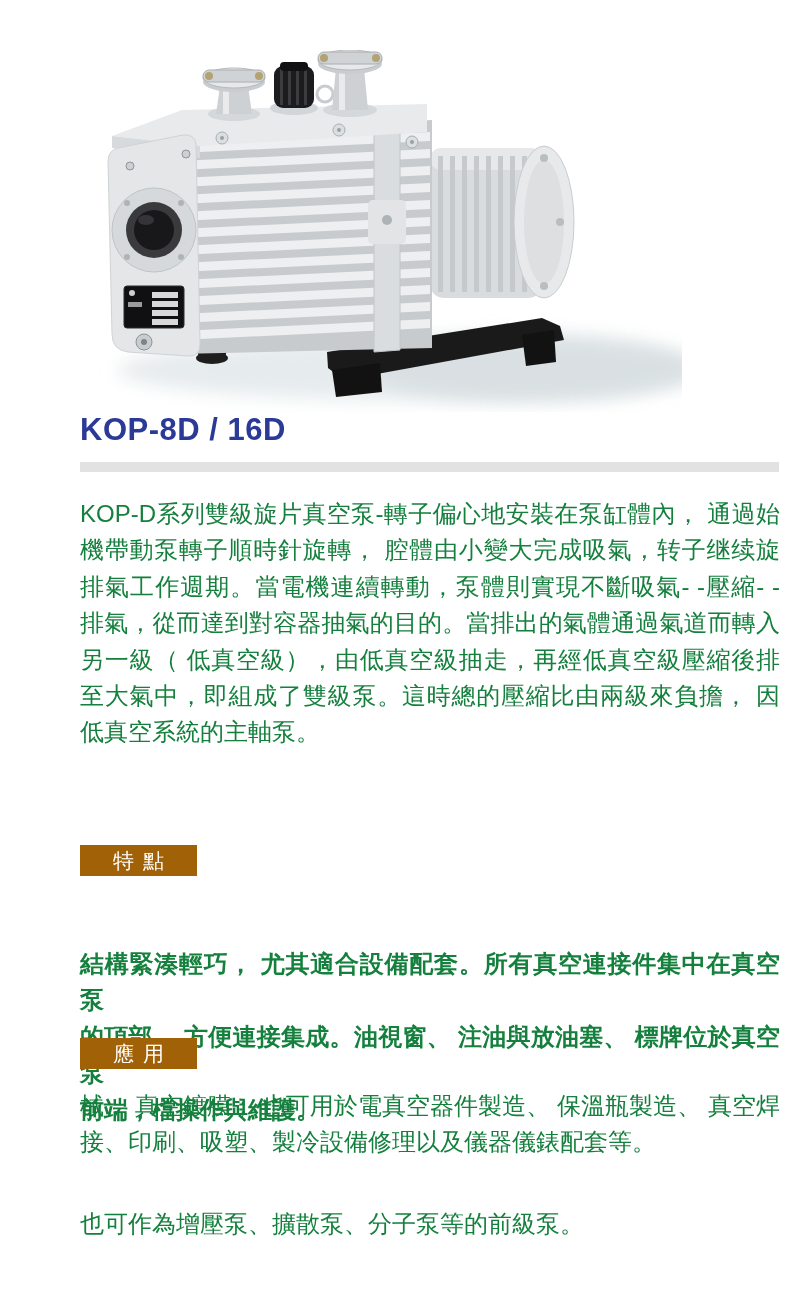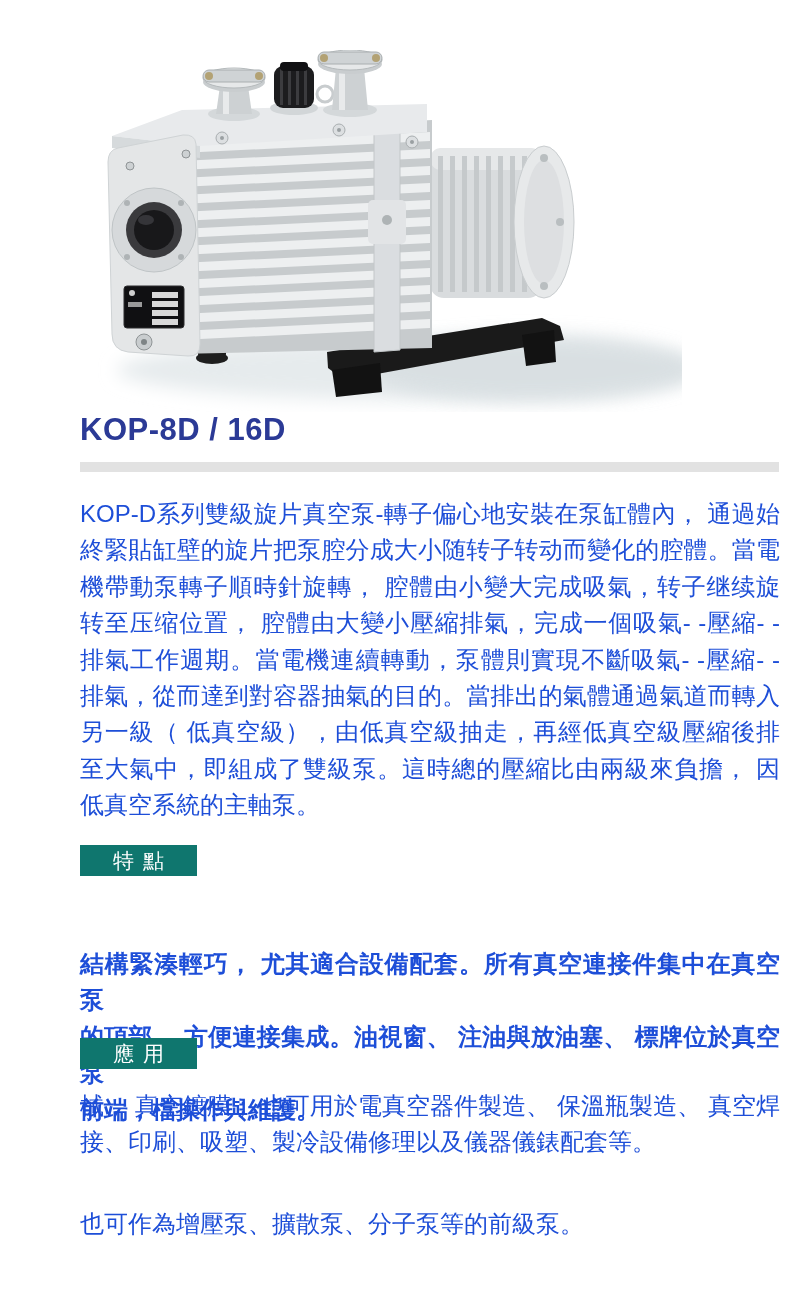--- a/index.html
+++ b/index.html
@@ -8,31 +8,31 @@
 
   
   .photo{position:absolute;left:50px;top:50px;width:600px;height:362px;}
 
   
   .title{position:absolute;left:48px;top:412px;font-family:"Liberation Sans","DejaVu Sans",sans-serif;
          font-weight:bold;font-size:31px;color:#2b3a96;letter-spacing:0.5px;}
   .divider{position:absolute;left:48px;top:462px;width:699px;height:10px;background:#e2e2e2;}
 
   
-  .para{position:absolute;left:48px;width:700px;font-size:24px;line-height:36.4px;color:#1d4ed8;}
+  .para{position:absolute;left:48px;width:700px;font-size:24px;line-height:36.4px;color:#15803d;}
   .para-intro{top:496px;}
   .para-features{top:946px;font-weight:bold;}
   .para-apps{top:1088px;}
   .para-foot{top:1206px;}
   .jline{text-align:justify;text-align-last:justify;}
   .jline.jlast{text-align-last:left;}
   .latin{font-family:"Liberation Sans","DejaVu Sans",sans-serif;}
 
   
-  .sec{position:absolute;left:48px;width:117px;height:31px;background:#0f766e;
+  .sec{position:absolute;left:48px;width:117px;height:31px;background:#a16207;
        display:flex;align-items:center;justify-content:center;
        color:#ffffff;font-size:21px;letter-spacing:9px;text-indent:9px;}
   .sec-features{top:845px;}
   .sec-apps{top:1038px;align-items:center;}
 </style>
 </head>
 <body>
 
 <div class="page">
 
@@ -171,23 +171,21 @@
         <circle cx="62" cy="292" r="3" fill="#7e8486"></circle>
       </g>
     </svg>
   </div>
 
   <div class="title">KOP-8D / 16D</div>
   <div class="divider"></div>
 
   <div class="para para-intro">
       <div class="jline"><span class="latin">KOP-D</span>系列雙級旋片真空泵<span class="latin">-</span>轉子偏心地安裝在泵缸體內，<span class="latin"> </span>通過始</div>
-      <div class="jline">終緊貼缸壁的旋片把泵腔分成大小随转子转动而變化的腔體。當電</div>
       <div class="jline">機帶動泵轉子順時針旋轉，<span class="latin"> </span>腔體由小變大完成吸氣，转子继续旋</div>
-      <div class="jline">转至压缩位置，<span class="latin"> </span>腔體由大變小壓縮排氣，完成一個吸氣<span class="latin">- -</span>壓縮<span class="latin">- -</span></div>
       <div class="jline">排氣工作週期。當電機連續轉動，泵體則實現不斷吸氣<span class="latin">- -</span>壓縮<span class="latin">- -</span></div>
       <div class="jline">排氣，從而達到對容器抽氣的目的。當排出的氣體通過氣道而轉入</div>
       <div class="jline">另一級（<span class="latin"> </span>低真空級），由低真空級抽走，再經低真空級壓縮後排</div>
       <div class="jline">至大氣中，即組成了雙級泵。這時總的壓縮比由兩級來負擔，<span class="latin"> </span>因</div>
       <div class="jline jlast">低真空系統的主軸泵。</div>
     </div>
 
   <div class="sec sec-features">
     <span>特點</span>
   </div>

